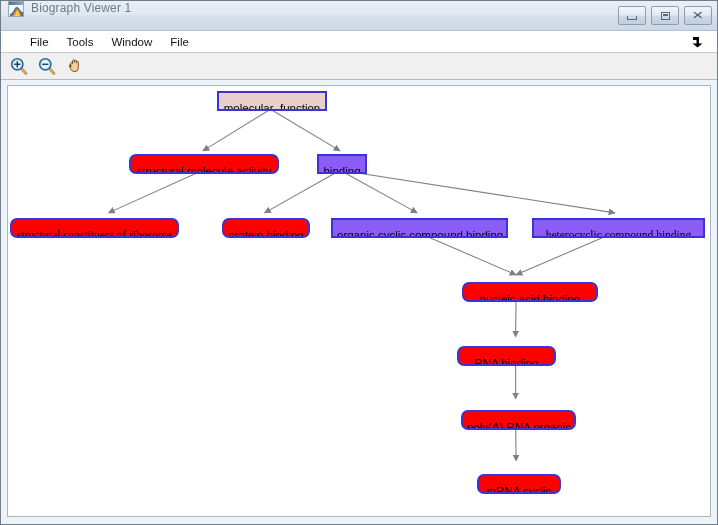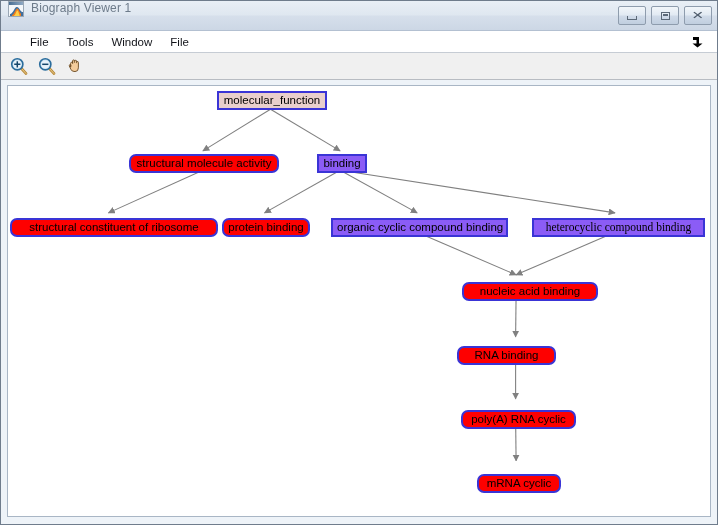--- a/index.html
+++ b/index.html
@@ -187,21 +187,21 @@
   .node {
     position: absolute;
     box-sizing: border-box;
     border: 2px solid #3a34d6;
     height: 19px;
     line-height: 15px;
     font-size: 11.5px;
     color: #000000;
     text-align: center;
     white-space: nowrap;
-    padding: 0 4px;
+    padding: 8px 4px;
     overflow: hidden;
     font-family: "Liberation Sans", sans-serif;
   }
   .node.red   { background: #fe0000; border-radius: 7px; }
   .node.pink  { background: #e9cfcc; }
   .node.grey  { background: #8b5cf6; }
 </style>
 </head>
 <body>
 
@@ -291,25 +291,25 @@
           <line x1="411.5" y1="151" x2="511" y2="195" stroke="#808080" stroke-width="1.1" marker-end="url(#ah)"></line>
           <line x1="610.5" y1="151" x2="511" y2="195" stroke="#808080" stroke-width="1.1" marker-end="url(#ah)"></line>
           <line x1="511" y1="215" x2="510.5" y2="259" stroke="#808080" stroke-width="1.1" marker-end="url(#ah)"></line>
           <line x1="510.5" y1="279" x2="510.5" y2="323" stroke="#808080" stroke-width="1.1" marker-end="url(#ah)"></line>
           <line x1="510.5" y1="343" x2="511" y2="387" stroke="#808080" stroke-width="1.1" marker-end="url(#ah)"></line>
         </svg>
       <div id="node-layer">
           <div class="node pink" style="left: 209px; top: 5px; width: 110px;">molecular_function</div>
           <div class="node red" style="left: 121px; top: 68px; width: 150px;">structural molecule activity</div>
           <div class="node grey" style="left: 309px; top: 68px; width: 50px;">binding</div>
-          <div class="node red" style="left: 2px; top: 132px; width: 208px;">structural constituent of ribosome</div>
+          <div class="node red" style="left: 2px; top: 132px; width: 169px; font-family: Liberation Serif, serif;">structural constituent of ribosome</div>
           <div class="node red" style="left: 214px; top: 132px; width: 88px;">protein binding</div>
           <div class="node grey" style="left: 323px; top: 132px; width: 177px;">organic cyclic compound binding</div>
           <div class="node grey" style="left: 524px; top: 132px; width: 173px; font-family: Liberation Serif, serif;">heterocyclic compound binding</div>
           <div class="node red" style="left: 454px; top: 196px; width: 136px;">nucleic acid binding</div>
           <div class="node red" style="left: 449px; top: 260px; width: 99px;">RNA binding</div>
-          <div class="node red" style="left: 453px; top: 324px; width: 115px;">poly(A) RNA cyclic</div>
+          <div class="node red" style="left: 453px; top: 324px; width: 115px;">poly(A) RNA organic</div>
           <div class="node red" style="left: 469px; top: 388px; width: 84px;">mRNA cyclic</div>
         </div>
     </div>
   </div>
 
 </div>
 
 </body></html>

